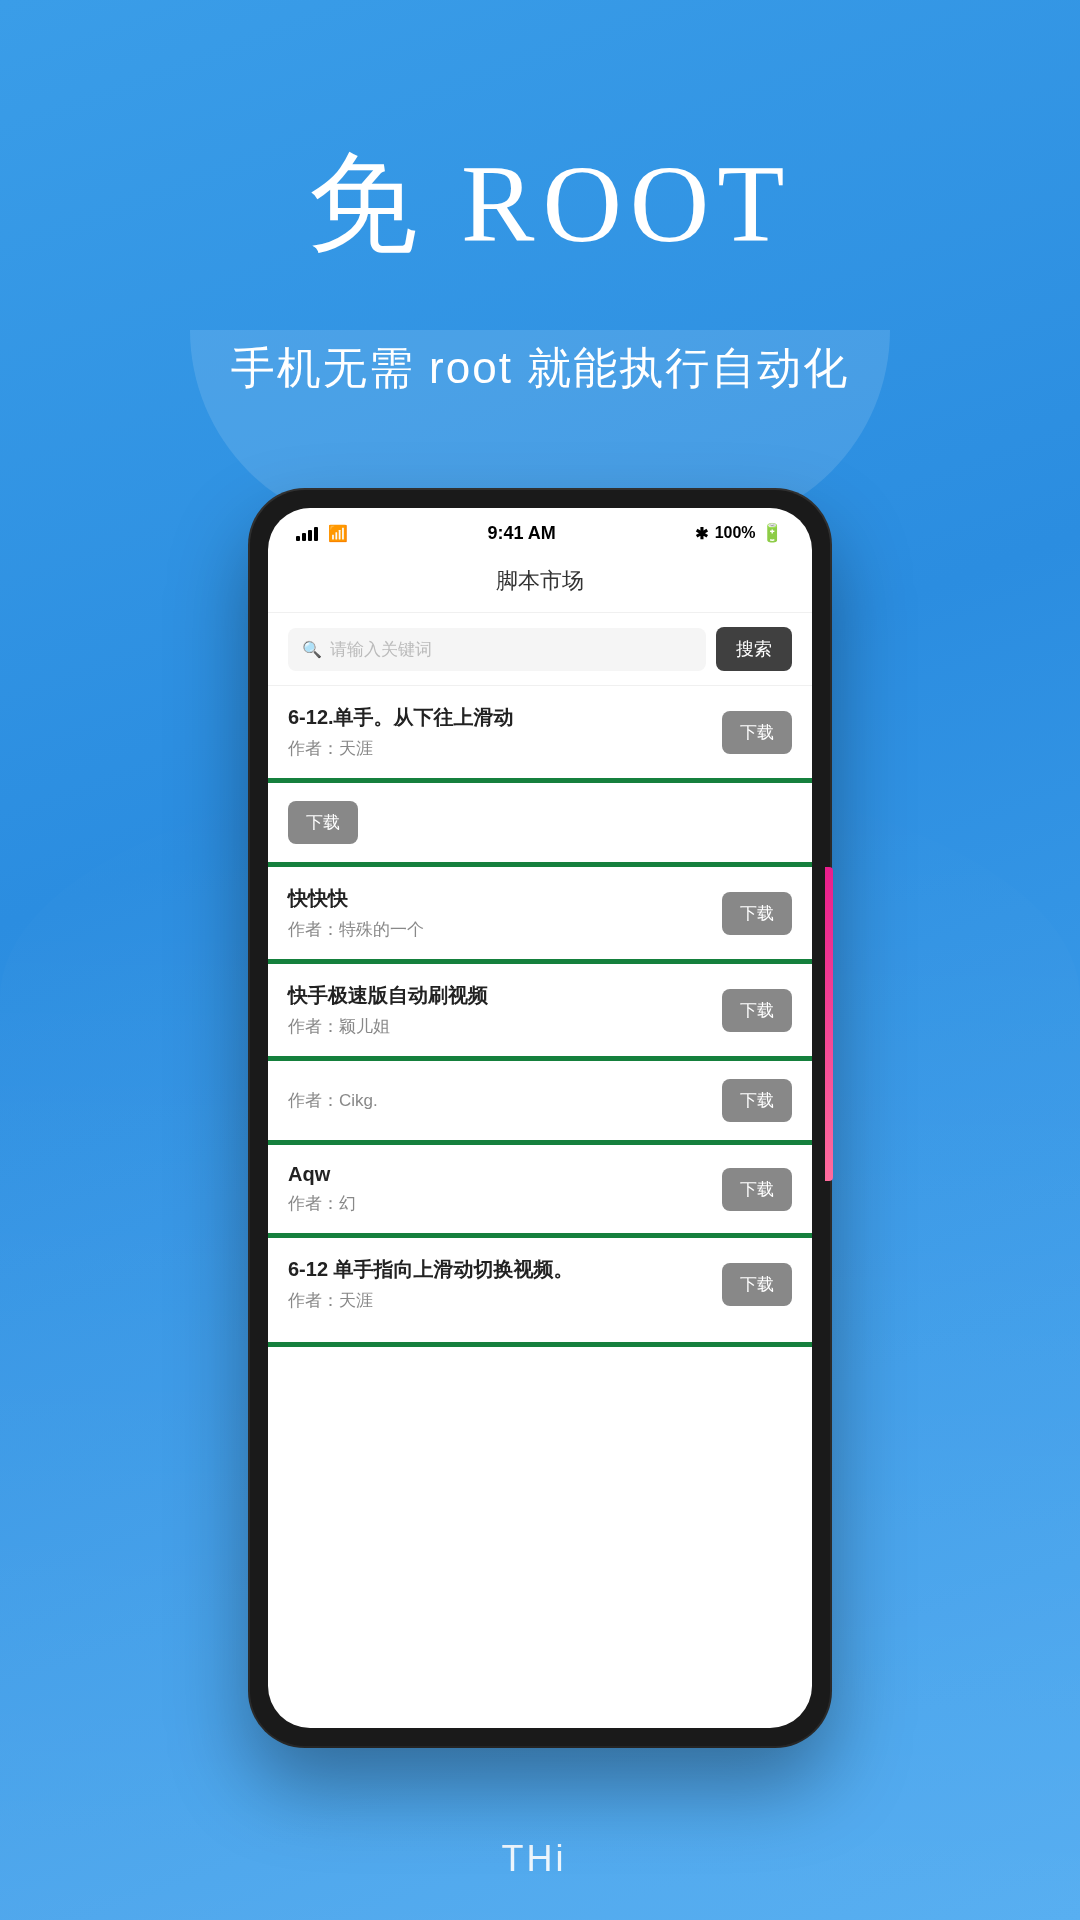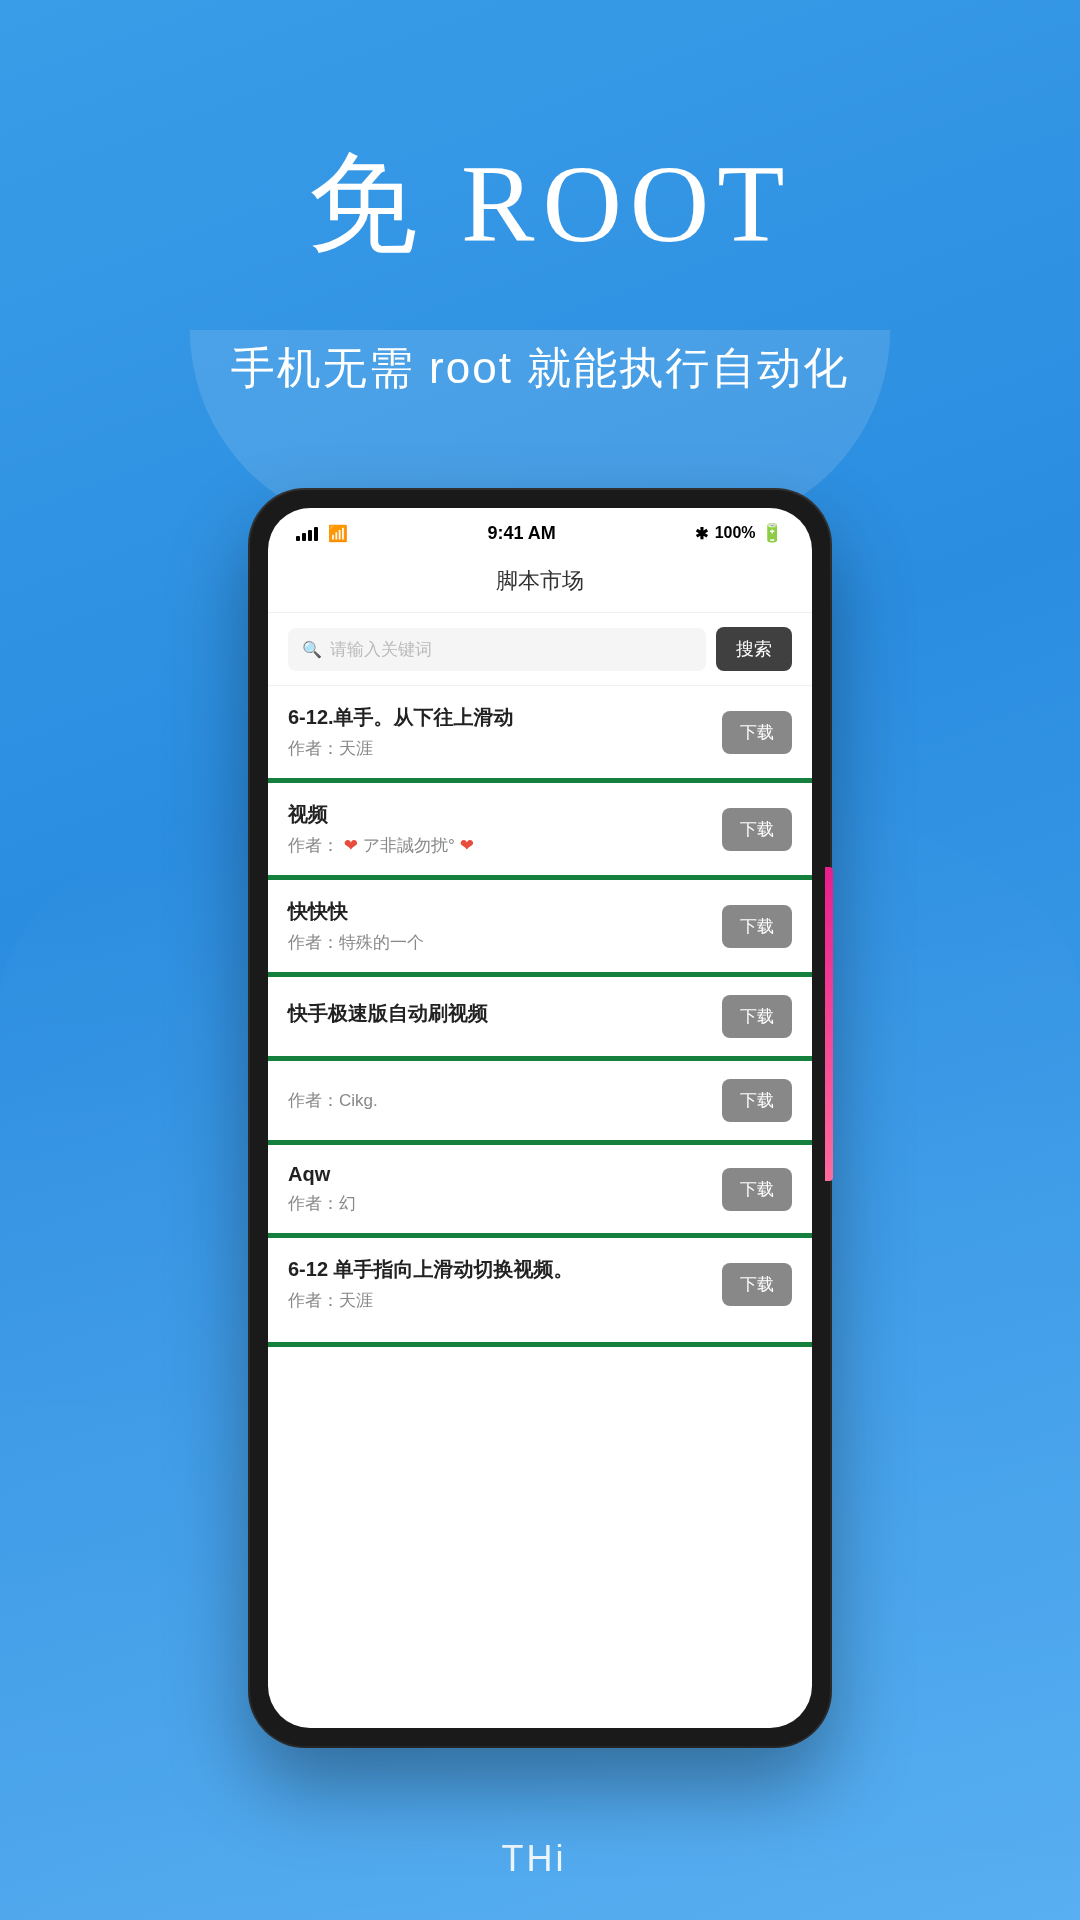--- a/index.html
+++ b/index.html
@@ -308,43 +308,35 @@
 
         <div class="script-item">
           <div class="script-info">
             <div class="script-name">6-12.单手。从下往上滑动</div>
             <div class="script-author">作者：天涯</div>
           </div>
           <button class="download-btn">下载</button>
         </div>
 
         <div class="script-item">
-          <div class="script-info">
-            <div class="script-name">视频</div>
-            <div class="script-author">
-              <span>作者：</span>
-              <span class="author-emoji">❤</span>
-              <span> ︎ア非誠勿扰°</span>
-              <span class="author-emoji">❤</span>
-            </div>
-          </div>
           <button class="download-btn">下载</button>
         </div>
 
         <div class="script-item">
           <div class="script-info">
             <div class="script-name">快快快</div>
             <div class="script-author">作者：特殊的一个</div>
           </div>
           <button class="download-btn">下载</button>
         </div>
 
         <div class="script-item">
           <div class="script-info">
             <div class="script-name">快手极速版自动刷视频</div>
+            <div class="script-author">作者：颖儿姐</div>
           </div>
           <button class="download-btn">下载</button>
         </div>
 
         <div class="script-item">
           <div class="script-info">
             <div class="script-author">作者：Cikg.</div>
           </div>
           <button class="download-btn">下载</button>
         </div>

